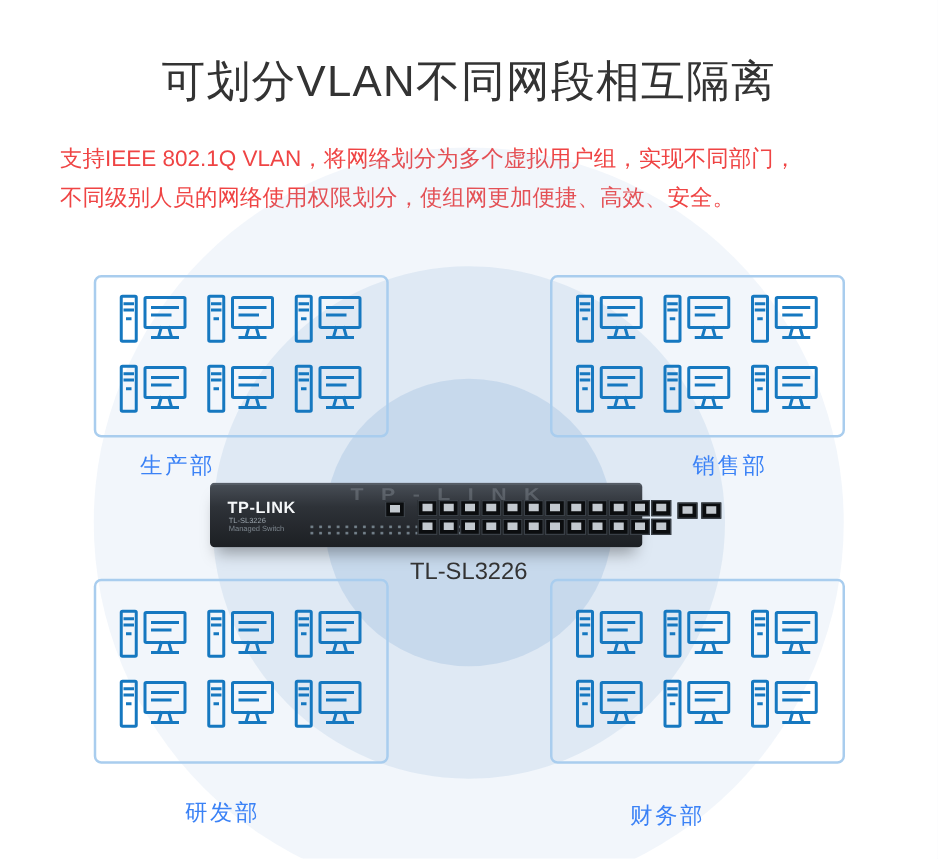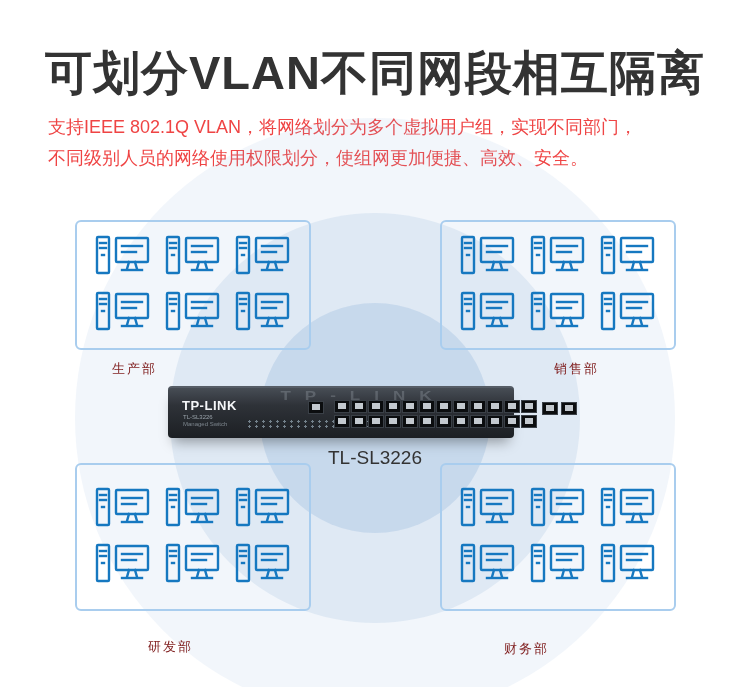--- a/index.html
+++ b/index.html
@@ -3,21 +3,21 @@
 <meta charset="utf-8">
 <style>
   html,body{margin:0;padding:0;background:#fff;}
   .stage{
     position:relative;width:750px;height:687px;background:#ffffff;overflow:hidden;
     font-family:"Liberation Sans","DejaVu Sans",sans-serif;color:#333;
   }
   
   .page-title{
     position:absolute;top:42px;left:0;width:100%;margin:0;text-align:center;
-    font-size:47px;font-weight:bold;color:#333;letter-spacing:1px;
+    font-size:35px;font-weight:normal;color:#333;letter-spacing:1px;
   }
   .desc{
     position:absolute;top:112px;left:48px;width:658px;margin:0;
     font-size:18px;line-height:31px;color:#ef4444;
   }
   
   .circle{position:absolute;border-radius:50%;pointer-events:none;}
   .c3{left:75px;top:118px;width:600px;height:600px;background:rgba(150,185,220,0.12);}
   .c2{left:170px;top:213px;width:410px;height:410px;background:rgba(150,185,220,0.20);}
   .c1{left:260px;top:303px;width:230px;height:230px;background:rgba(150,185,220,0.32);}
@@ -25,21 +25,21 @@
   .dept-box{
     position:absolute;width:236px;box-sizing:border-box;border:2px solid #a9cdee;
     border-radius:6px;display:flex;align-items:center;justify-content:center;
   }
   .pos-tl{left:75px;top:220px;height:130px;}
   .pos-tr{left:440px;top:220px;height:130px;}
   .pos-bl{left:75px;top:463px;height:148px;}
   .pos-br{left:440px;top:463px;height:148px;}
   .pc-grid{display:grid;grid-template-columns:repeat(3,66px);row-gap:12px;column-gap:4px;justify-items:center;}
   .pc{width:56px;height:44px;display:block;}
-  .dept-label{position:absolute;font-size:13px;color:#7f1d1d;letter-spacing:2px;}
+  .dept-label{position:absolute;font-size:18px;color:#3b82f6;letter-spacing:2px;}
   .lbl-production{left:112px;top:360px;}
   .lbl-sales{left:554px;top:360px;}
   .lbl-rd{left:148px;top:638px;}
   .lbl-finance{left:504px;top:640px;}
   
   .switch{
     position:absolute;left:168px;top:386px;width:346px;height:52px;border-radius:4px;
     background:linear-gradient(180deg,#474d55 0%,#2e3238 35%,#1c1f23 100%);
     border-top:2px solid #565d66;box-sizing:border-box;
     box-shadow:0 9px 12px -5px rgba(0,0,0,0.35);

